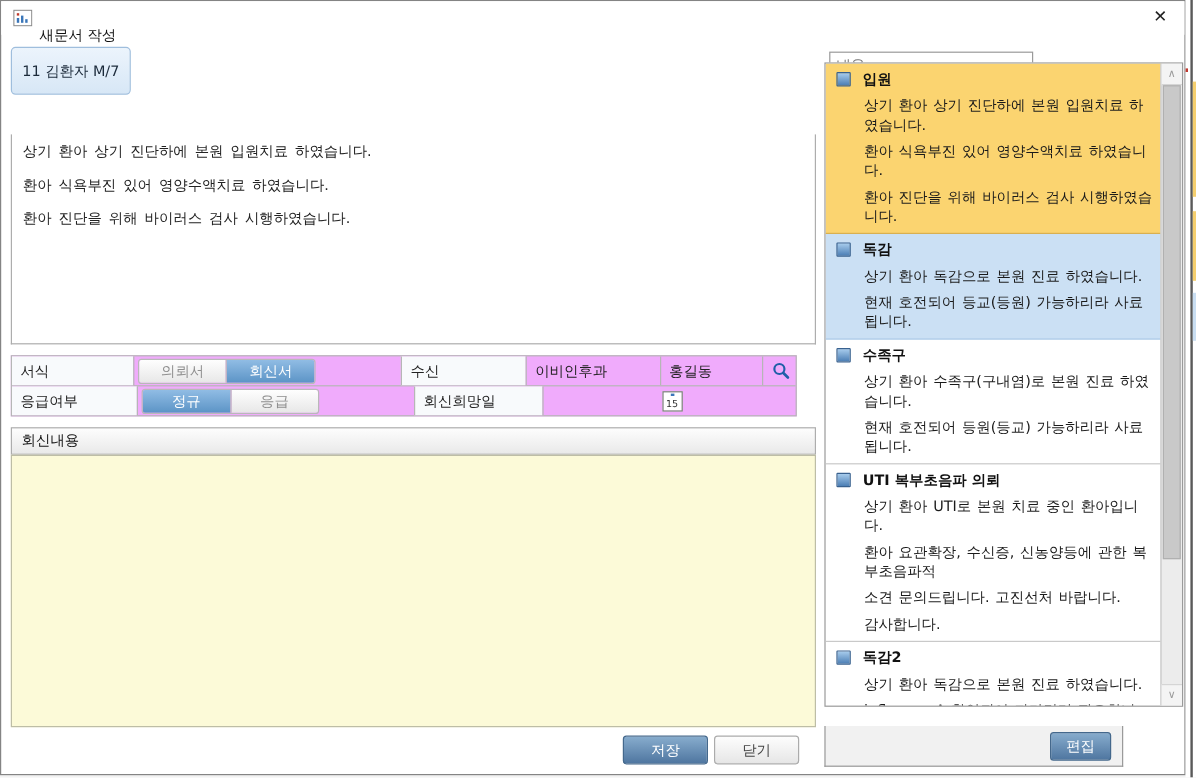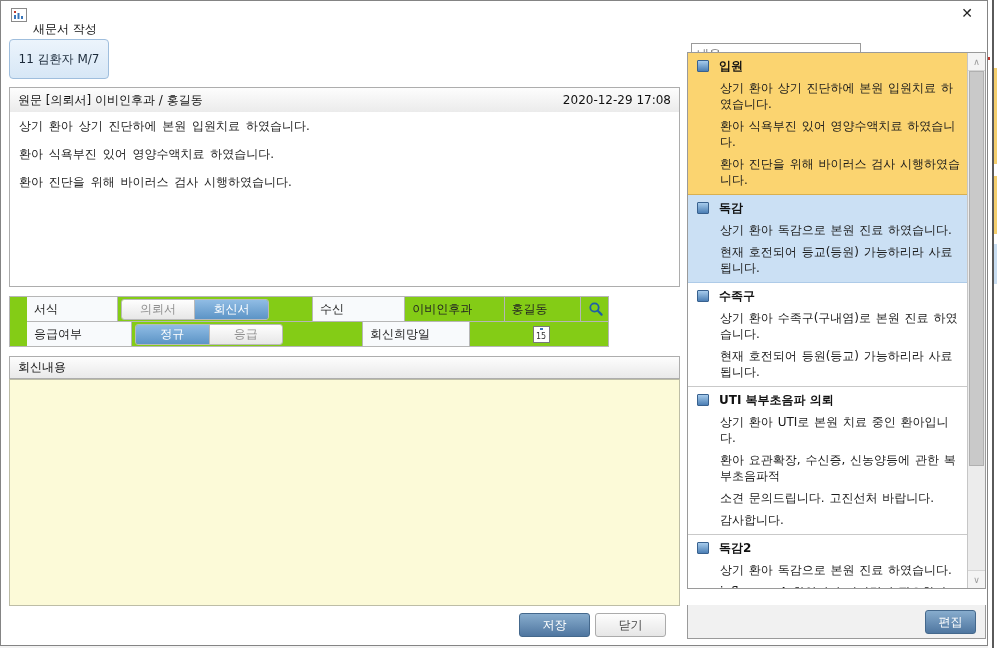--- a/index.html
+++ b/index.html
@@ -38,22 +38,22 @@
   }
   .doc-header .dh-left{color:#111;}
   .doc-header .dh-date{color:#111;}
   .doc-body{
     position:absolute;left:8px;top:111px;width:671px;height:175px;box-sizing:border-box;
     border:1px solid #adadad;border-top:none;background:#fff;padding:7px 9px;
   }
   .doc-body p{margin:0 0 13px 0;line-height:15px;word-spacing:2px;}
   
   .form-grid{
-    position:absolute;left:8px;top:295px;width:600px;box-sizing:border-box;
-    border:1px solid #b6b6b6;background:#84cc16;padding-left:17px;
+    position:absolute;left:8px;top:295px;width:655px;box-sizing:border-box;
+    border:1px solid #b6b6b6;background:#f0abfc;
   }
   .form-row{display:flex;height:24px;}
   .form-row + .form-row{border-top:1px solid #b6b6b6;}
   .fcell{box-sizing:border-box;display:flex;align-items:center;padding:0 7px;}
   .fcell + .fcell{border-left:1px solid #b6b6b6;}
   .flabel{width:104px;background:#f8fafc;color:#222;}
   .ftoggle{width:231px;padding:0 0 0 3px;}
   .flabel2{width:107px;background:#f8fafc;}
   .fval{width:115px;}
   .fval2{width:88px;text-align:center;}
@@ -121,21 +121,21 @@
   .snip p{margin:6px 2px 0 25px;line-height:16px;word-spacing:1px;color:#1a1a1a;}
   
   .sb{position:absolute;right:0;top:0;bottom:0;width:18px;background:#ececec;border-left:1px solid #c6c6c6;box-sizing:border-box;}
   .sb-btn{position:absolute;left:0;width:100%;height:17px;background:#f4f4f4;color:#9a9a9a;
     display:flex;align-items:center;justify-content:center;font-size:9px;cursor:pointer;}
   .sb-up{top:0;border-bottom:1px solid #d5d5d5;}
   .sb-down{bottom:0;border-top:1px solid #d5d5d5;}
   .sb-thumb{position:absolute;left:1px;right:1px;top:18px;height:395px;background:#c9c9c9;border:1px solid #b0b0b0;box-sizing:border-box;cursor:grab;}
   
   .panel-footer{
-    position:absolute;left:686px;top:604px;width:299px;height:34px;box-sizing:border-box;
+    position:absolute;left:686px;top:604px;width:249px;height:34px;box-sizing:border-box;
     border:1px solid #9a9a9a;border-top:none;background:#f1f1f1;
   }
   .edit-btn{right:9px;top:5px;width:51px;position:absolute;height:24px;}
   
   .sliver{position:absolute;left:988px;top:0;width:9px;height:648px;background:#fff;}
   .sliver .vline{position:absolute;left:4px;top:0;width:2px;height:648px;background:#5a5a5a;}
   .sliver .frag{position:absolute;width:3px;background:#f5cf6e;}
   .sliver .frag.f1{left:6px;top:68px;height:96px;}
   .sliver .frag.f2{left:6px;top:176px;height:58px;}
   .sliver .frag.f3{left:6px;top:244px;height:40px;background:#c9def2;}
@@ -153,24 +153,20 @@
       <rect x="3" y="7" width="2" height="4" fill="#3a76b9"></rect>
       <rect x="6.5" y="5" width="2" height="6" fill="#3a76b9"></rect>
       <rect x="10" y="8" width="2" height="3" fill="#3a76b9"></rect>
     </svg>
     <span class="title-text">새문서 작성</span>
     <button class="close-btn">✕</button>
   </div>
 
   <div class="patient-btn">11 김환자 M/7</div>
 
-  <div class="doc-header">
-    <span class="dh-left">원문 [의뢰서] 이비인후과 / 홍길동</span>
-    <span class="dh-date">2020-12-29 17:08</span>
-  </div>
   <div class="doc-body">
 
   <p>상기 환아 상기 진단하에 본원 입원치료 하였습니다.</p>
       <p>환아 식욕부진 있어 영양수액치료 하였습니다.</p>
       <p>환아 진단을 위해 바이러스 검사 시행하였습니다.</p>
     </div>
 
   <div class="form-grid">
     <div class="form-row">
       <div class="fcell flabel">서식</div>

